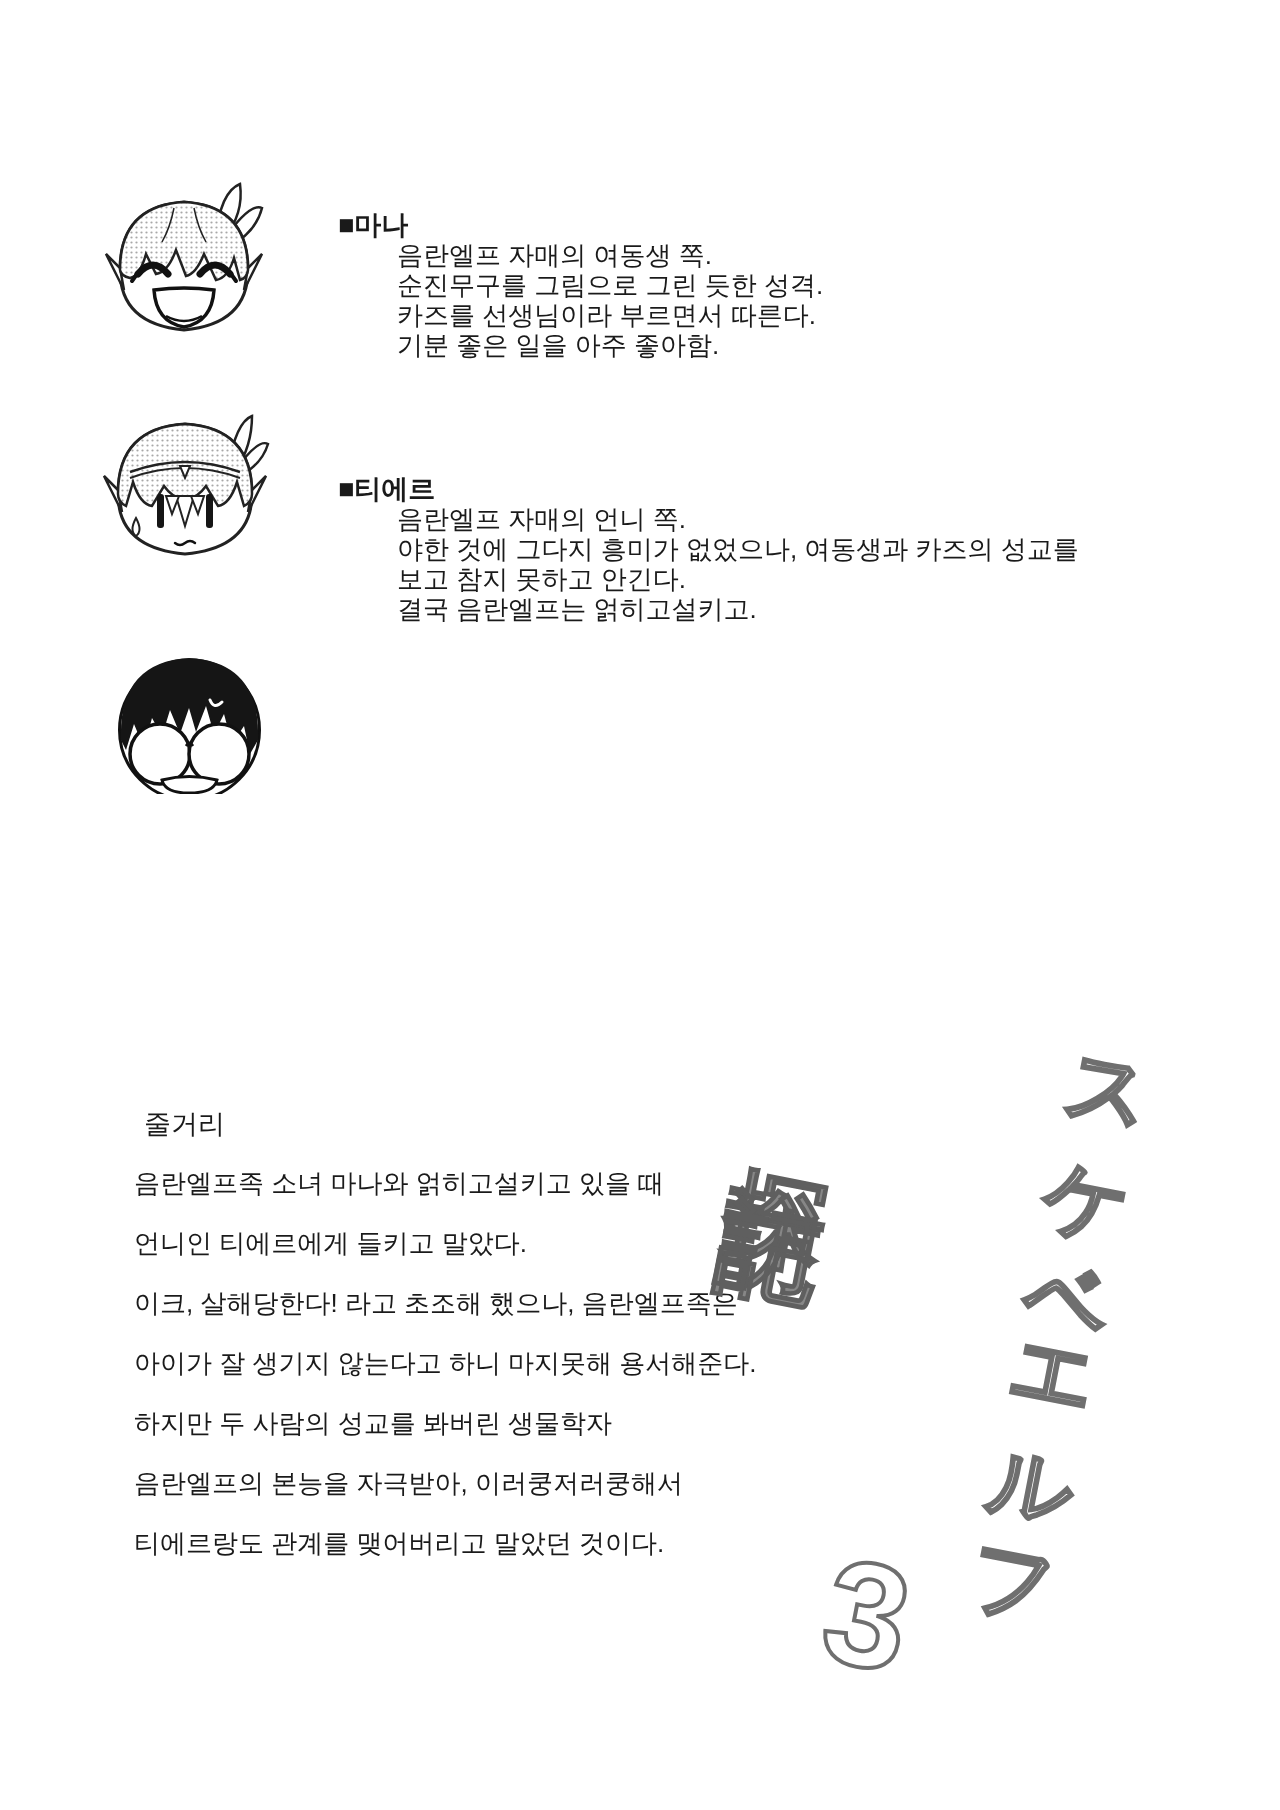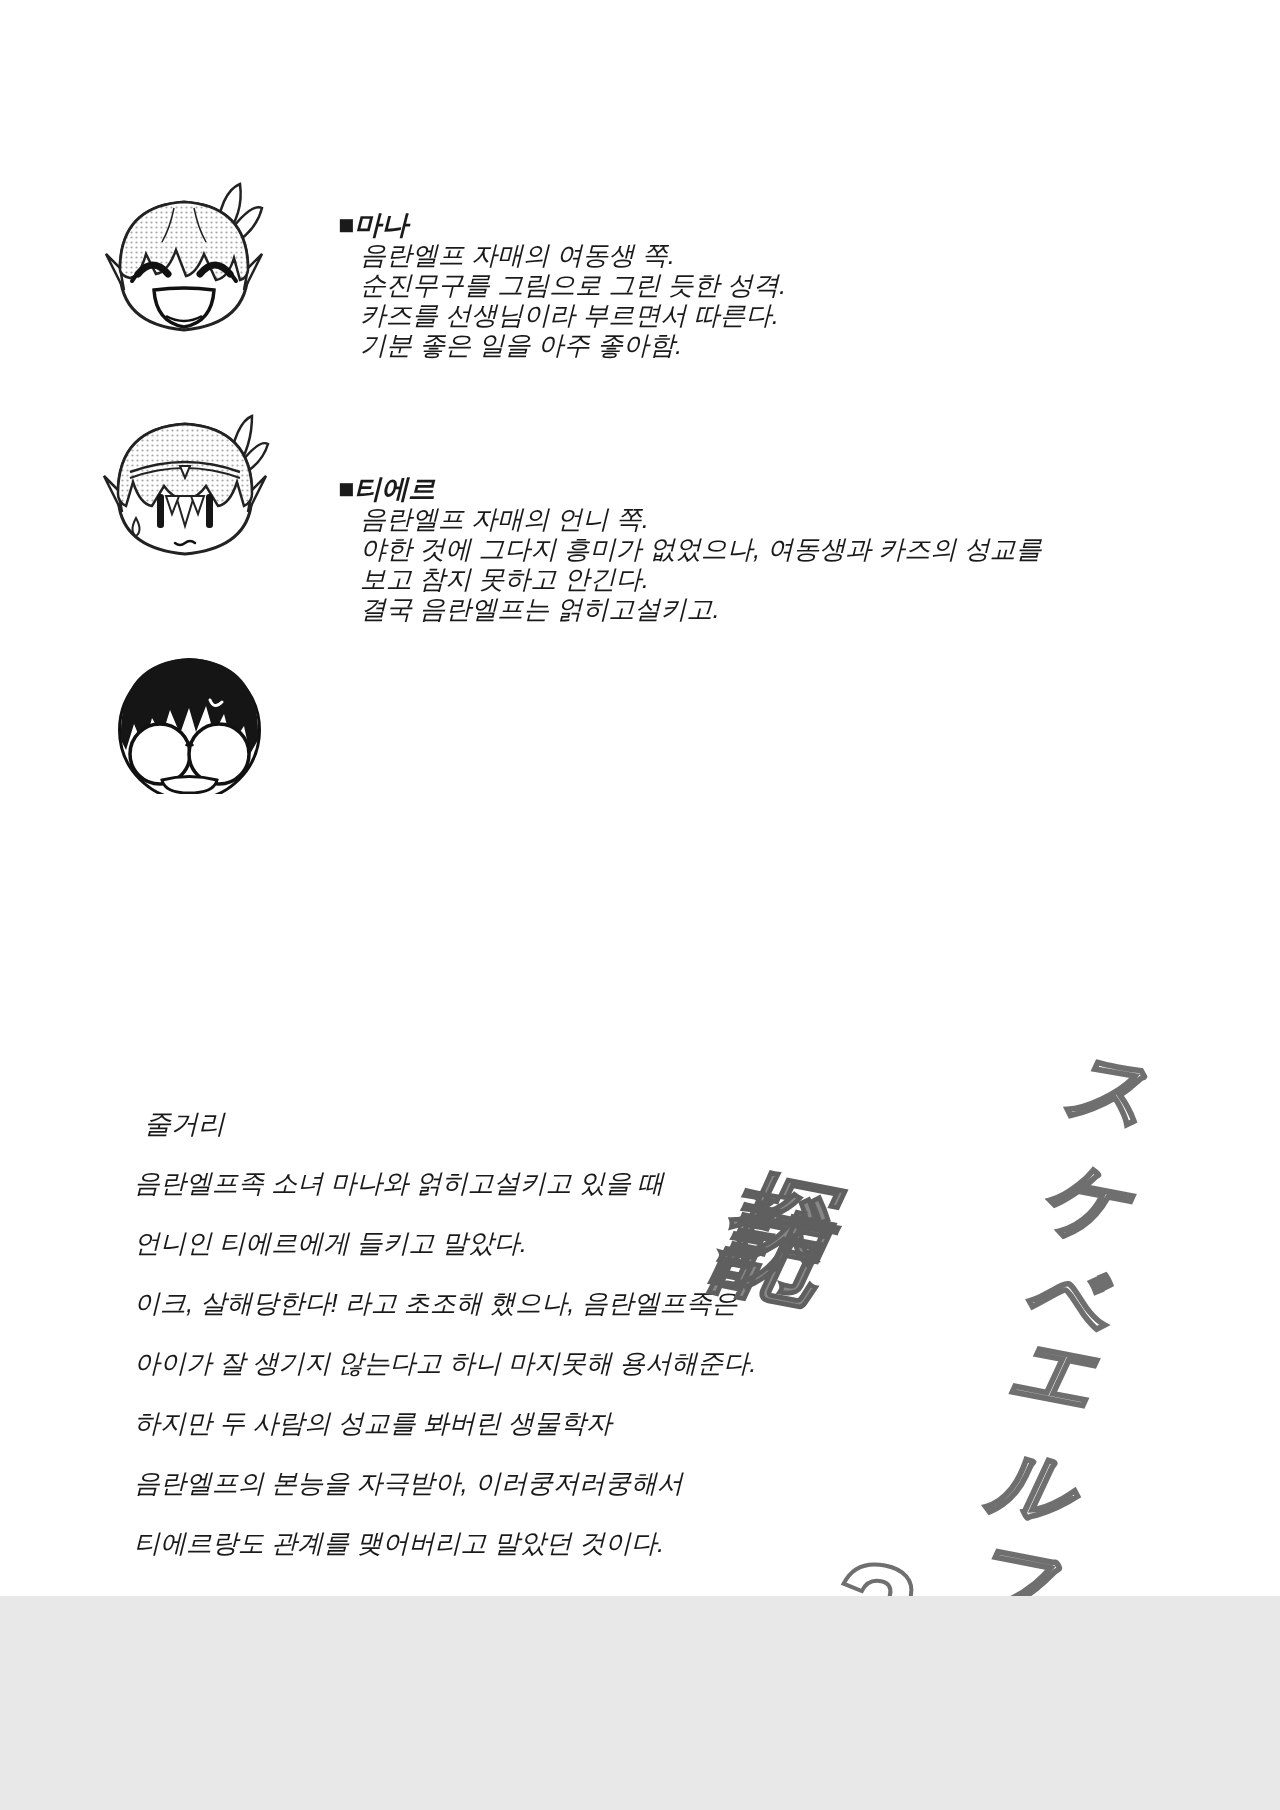--- a/index.html
+++ b/index.html
@@ -1,29 +1,28 @@
 <!DOCTYPE html>
 <html><head>
 <meta charset="utf-8">
 <style>
   html,body{margin:0;padding:0;background:#e8e8e8;}
   .page{
     position:relative;
-    width:1280px;height:1596px;
+    width:1280px;height:1810px;
     background:#ffffff;
     margin:0 auto;
     overflow:hidden;
     font-family:"Liberation Sans", sans-serif;
     color:#1a1a1a;
-    font-style:italic;
   }
   .portrait{position:absolute;}
   .char-block{position:absolute;}
   .char-header{font-size:27px;font-weight:bold;line-height:30px;white-space:nowrap;}
-  .char-lines{margin-left:22px;}
+  .char-lines{margin-left:59px;}
   .char-lines p{margin:0;font-size:26px;line-height:30px;white-space:nowrap;}
   .synopsis-title{position:absolute;left:144px;top:1108px;font-size:27px;line-height:32px;}
   .synopsis{position:absolute;left:134px;top:1168px;}
   .synopsis p{margin:0 0 30px 0;font-size:26px;line-height:30px;white-space:nowrap;}
   .logo{position:absolute;left:685px;top:975px;width:430px;height:770px;
         transform:rotate(11deg);pointer-events:none;}
   .logo-katakana{
     position:absolute;right:18px;top:0;
     writing-mode:vertical-rl;text-orientation:upright;
     font-size:84px;font-weight:bold;line-height:1.04;letter-spacing:4px;

